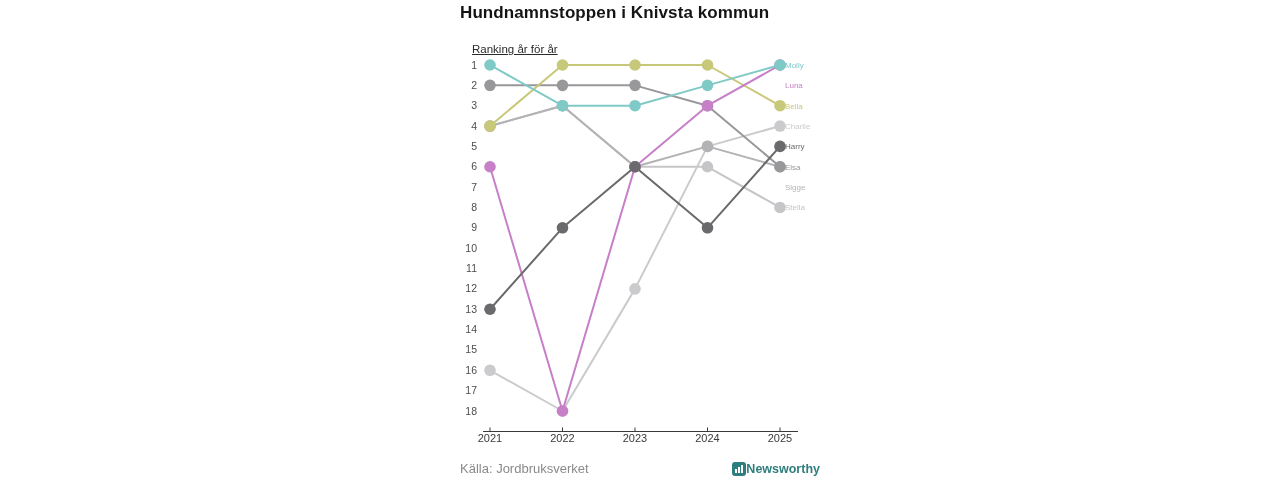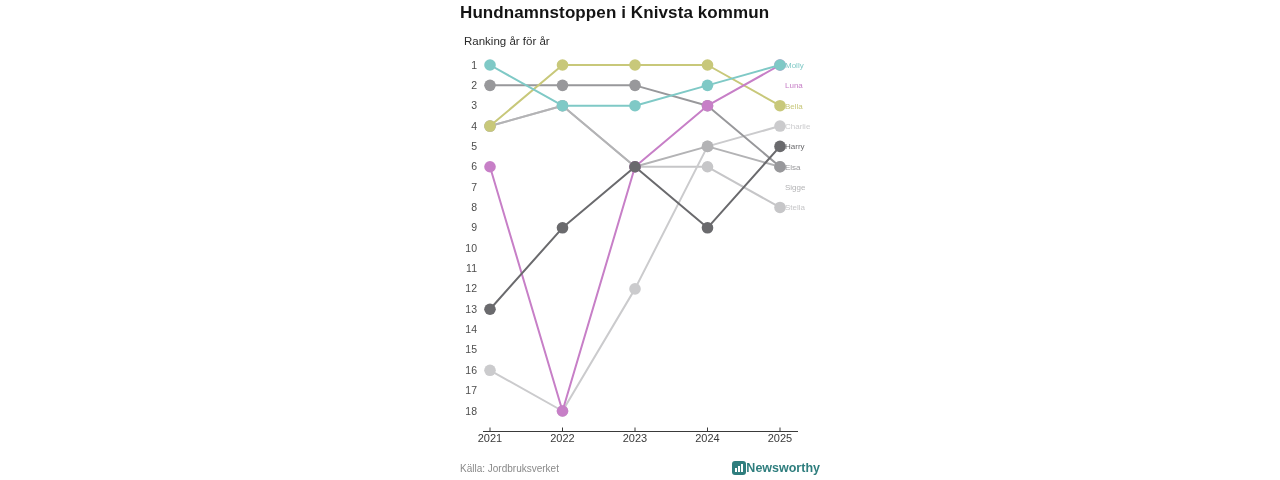--- a/index.html
+++ b/index.html
@@ -1,23 +1,23 @@
 <!DOCTYPE html>
 <html><head>
 <meta charset="utf-8">
 <style>
   html,body{margin:0;padding:0;background:#ffffff;width:1280px;height:480px;overflow:hidden;
     font-family:"Liberation Sans", sans-serif;}
   .page{position:absolute;inset:0;background:#fff;}
   .header{position:absolute;left:460px;top:0;width:400px;}
   .title{font-size:17px;font-weight:700;color:#141414;margin:0;padding-top:3px;letter-spacing:.1px;}
-  .subtitle{font-size:11.5px;font-weight:400;color:#2b2b2b;margin:4px;padding-top:8px;}
+  .subtitle{font-size:11.5px;font-weight:400;color:#2b2b2b;margin:12px;padding-top:8px;text-decoration:underline;}
   #chart-svg{position:absolute;left:0;top:0;}
   .footer{position:absolute;left:460px;top:461px;width:360px;display:flex;justify-content:space-between;align-items:center;}
-  .source{font-size:10px;color:#8a8a8a;}
+  .source{font-size:13px;color:#8a8a8a;}
   .brand{display:flex;align-items:center;text-decoration:none;cursor:pointer;}
   .brand-name{font-size:12.5px;font-weight:600;color:#2f7e7e;}
   svg text{font-family:"Liberation Sans", sans-serif;}
 </style>
 </head>
 <body>
 
 <div class="page">
 
   <div class="header">

